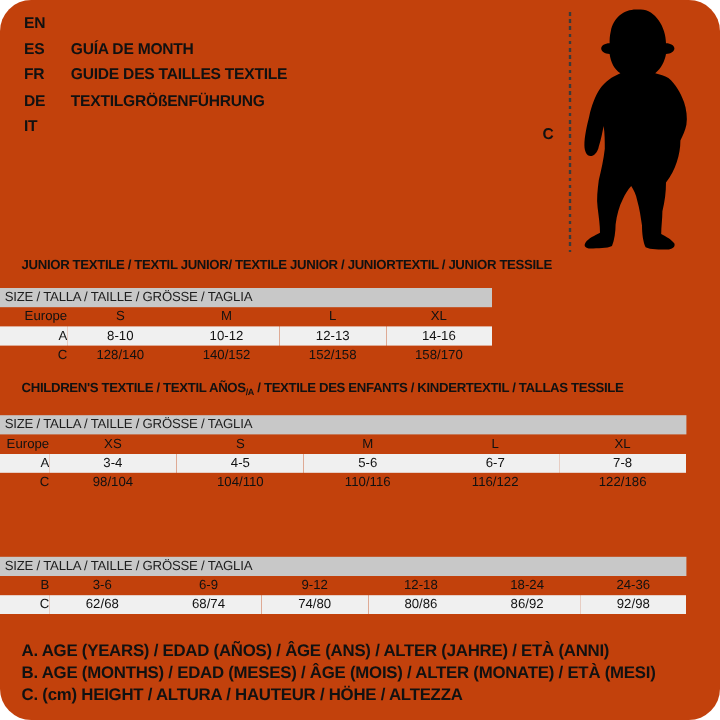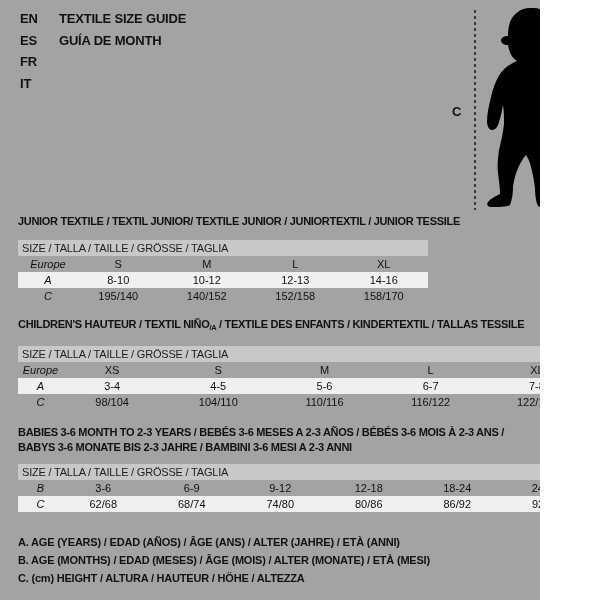--- a/index.html
+++ b/index.html
@@ -2,23 +2,24 @@
 <html style="--table-header-gray: #c8c8c8; --row-alt-gray: #f0f0f0; --text-black: #111111;"><head>
 <meta charset="utf-8">
 <style>
   :root{
     --table-header-gray:#c8c8c8;
     --row-alt-gray:#f0f0f0;
     --text-black:#111111;
   }
   html,body{margin:0;padding:0;background:#ffffff;}
   .page{
-    position:relative;width:540px;height:600px;background:#a3a3a3;
+    position:relative;width:600px;height:600px;background:#c2410c;
     font-family:"Liberation Sans",sans-serif;color:var(--text-black);
     overflow:hidden;
+    border-radius:26px;
   }
 
   
   .lang-block{position:absolute;left:20px;top:8px;}
   .lang-row{display:flex;font-weight:bold;font-size:13px;line-height:21.5px;letter-spacing:-0.2px;}
   .lang-code{width:39px;flex:0 0 39px;}
 
   
   .dash-line{
     position:absolute;left:474px;top:10px;width:2px;height:200px;
@@ -29,58 +30,62 @@
 
   
   .sec-title{
     position:absolute;left:18px;font-size:11px;font-weight:bold;
     letter-spacing:-0.3px;white-space:nowrap;
   }
   .sec-title .subscript{font-size:7.5px;vertical-align:-2px;}
   .title-2line{line-height:15px;}
 
   
-  .table-block{position:absolute;left:18px;}
+  .table-block{position:absolute;left:0;}
   .size-header{
     height:16px;line-height:16px;background:var(--table-header-gray);
     font-size:11px;padding-left:4px;color:#1d1d1d;letter-spacing:-0.2px;
   }
   table.size-table{
     border-collapse:collapse;table-layout:fixed;width:100%;
     font-size:11px;color:var(--text-black);
   }
   table.size-table td{height:16px;padding:0;text-align:center;overflow:hidden;white-space:nowrap;}
-  table.size-table td:first-child{text-align:center;padding-left:4px;font-style:italic;}
+  table.size-table td:first-child{text-align:right;padding-left:4px;}
   table.size-table tr:nth-child(even){background:var(--row-alt-gray);}
   .w-junior{width:410px;}
   .w-full{width:572px;}
   .t1 td:first-child{width:52px;}
   .t2 td:first-child{width:37px;}
   .t3 td:first-child{width:37px;}
 
   
   .legend{position:absolute;left:18px;top:533px;}
-  .legend-line{font-size:11px;font-weight:bold;line-height:18px;letter-spacing:-0.2px;white-space:nowrap;}
+  .legend-line{font-size:14px;font-weight:bold;line-height:18px;letter-spacing:-0.2px;white-space:nowrap;}
 </style>
 </head>
 <body>
 
 <div class="page">
 
   <div class="lang-block">
     <div class="lang-row">
       <span class="lang-code">EN</span>
-      <span class="lang-label">TEXTILE SIZE GUIDE</span>
     </div>
     <div class="lang-row">
       <span class="lang-code">ES</span>
       <span class="lang-label">GUÍA DE MONTH</span>
     </div>
     <div class="lang-row">
       <span class="lang-code">FR</span>
+      <span class="lang-label">GUIDE DES TAILLES TEXTILE</span>
+    </div>
+    <div class="lang-row">
+      <span class="lang-code">DE</span>
+      <span class="lang-label">TEXTILGRÖßENFÜHRUNG</span>
     </div>
     <div class="lang-row">
       <span class="lang-code">IT</span>
     </div>
   </div>
 
   <div class="dash-line"></div>
   <div class="measure-c">C</div>
   <svg class="baby-svg" viewBox="0 0 114 204" aria-hidden="true">
     <path fill="#000000" d="
@@ -141,30 +146,30 @@
           </tr>
           <tr>
             <td>A</td>
             <td>8-10</td>
             <td>10-12</td>
             <td>12-13</td>
             <td>14-16</td>
           </tr>
           <tr>
             <td>C</td>
-            <td>195/140</td>
+            <td>128/140</td>
             <td>140/152</td>
             <td>152/158</td>
             <td>158/170</td>
           </tr>
         </tbody>
       </table>
   </div>
 
-  <div class="sec-title" style="top:318px;"><span>CHILDREN'S HAUTEUR / TEXTIL NIÑO</span><span class="subscript">/A</span><span> / TEXTILE DES ENFANTS / KINDERTEXTIL / TALLAS TESSILE</span></div>
+  <div class="sec-title" style="top:318px;"><span>CHILDREN'S TEXTILE / TEXTIL AÑOS</span><span class="subscript">/A</span><span> / TEXTILE DES ENFANTS / KINDERTEXTIL / TALLAS TESSILE</span></div>
   <div class="table-block w-full" style="top:346px;">
     <div class="size-header">SIZE / TALLA / TAILLE / GRÖSSE / TAGLIA</div>
     <table class="size-table t2">
         <tbody>
           <tr>
             <td>Europe</td>
             <td>XS</td>
             <td>S</td>
             <td>M</td>
             <td>L</td>
@@ -183,24 +188,20 @@
             <td>98/104</td>
             <td>104/110</td>
             <td>110/116</td>
             <td>116/122</td>
             <td>122/186</td>
           </tr>
         </tbody>
       </table>
   </div>
 
-  <div class="sec-title title-2line" style="top:425px;">
-    <div>BABIES 3-6 MONTH TO 2-3 YEARS / BEBÉS 3-6 MESES A 2-3 AÑOS / BÉBÉS 3-6 MOIS À 2-3 ANS /</div>
-    <div>BABYS 3-6 MONATE BIS 2-3 JAHRE / BAMBINI 3-6 MESI A 2-3 ANNI</div>
-  </div>
   <div class="table-block w-full" style="top:464px;">
     <div class="size-header">SIZE / TALLA / TAILLE / GRÖSSE / TAGLIA</div>
     <table class="size-table t3">
         <tbody>
           <tr>
             <td>B</td>
             <td>3-6</td>
             <td>6-9</td>
             <td>9-12</td>
             <td>12-18</td>

